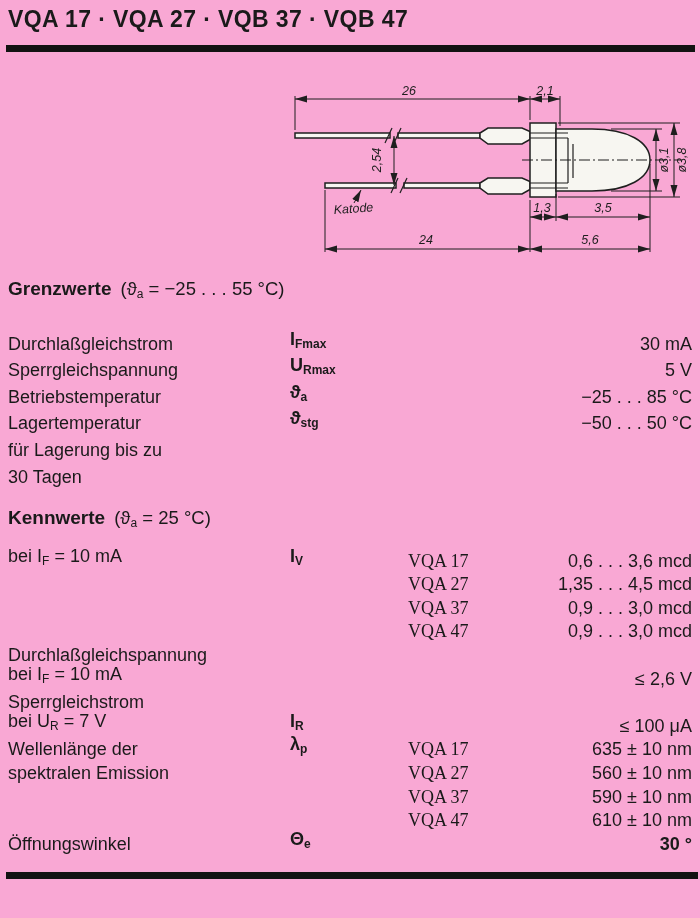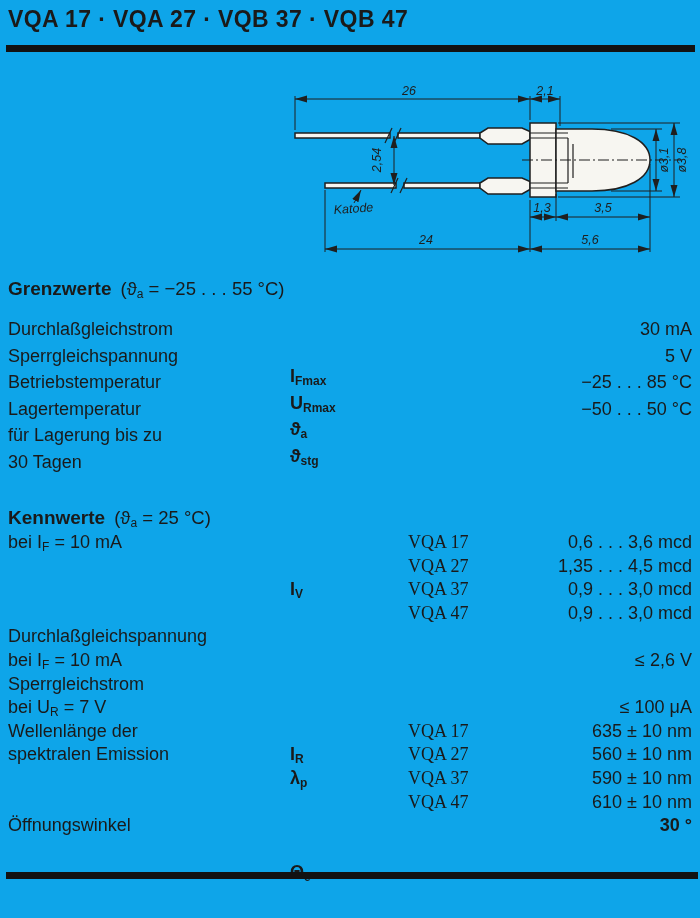--- a/index.html
+++ b/index.html
@@ -1,42 +1,42 @@
 <!DOCTYPE html>
 <html><head>
 <meta charset="utf-8">
 <style>
   html,body { margin:0; padding:0; background:#ffffff; }
   .page {
     position:relative; width:700px; height:918px; overflow:hidden;
-    background:#0ea5e9; color:#1a1a1a;
+    background:#f9a8d4; color:#1a1a1a;
     font-family:"Liberation Sans", sans-serif;
   }
   .title {
     position:absolute; top:6px; left:8px;
     font-size:23px; font-weight:bold; letter-spacing:0.4px;
   }
   .rule-top { position:absolute; top:45px; left:6px; width:689px; height:7px; background:#121212; }
   .rule-bottom { position:absolute; top:872px; left:6px; width:692px; height:7px; background:#121212; }
 
   .drawing { position:absolute; top:84px; left:276px; width:434px; height:188px; }
   .drawing svg { display:block; width:434px; height:188px; }
   .drawing text {
     font-family:"Liberation Sans", sans-serif; font-style:italic;
     font-size:12.5px; fill:#1f1f1f; stroke:none;
   }
 
   .section { position:absolute; left:8px; width:684px; }
   #limits { top:278px; }
   #chars  { top:507px; }
-  .sec-head { height:22px; line-height:22px; font-size:18.5px; margin-bottom:18px; white-space:nowrap; }
-  #chars .sec-head { margin-bottom:2px; }
+  .sec-head { height:22px; line-height:22px; font-size:18.5px; margin-bottom:28px; white-space:nowrap; }
+  #chars .sec-head { margin-bottom:19px; }
   .sec-head .h { font-weight:bold; font-size:19px; margin-right:9px; }
 
-  .row { display:flex; align-items:flex-start; height:26.6px; font-size:18px; line-height:22px; }
+  .row { display:flex; align-items:flex-end; height:26.6px; font-size:18px; line-height:22px; }
   #chars .row { height:23.6px; }
   .c-label { width:282px; flex:none; }
   .c-sym   { width:118px; flex:none; font-weight:bold;margin-top:47px; }
   .c-dev   { width:92px;  flex:none;font-family:Liberation Serif, serif; }
   .c-val   { flex:1; text-align:right; white-space:nowrap; }
   .sub { font-size:12px; vertical-align:-3px; }
 </style>
 </head>
 <body>
 

